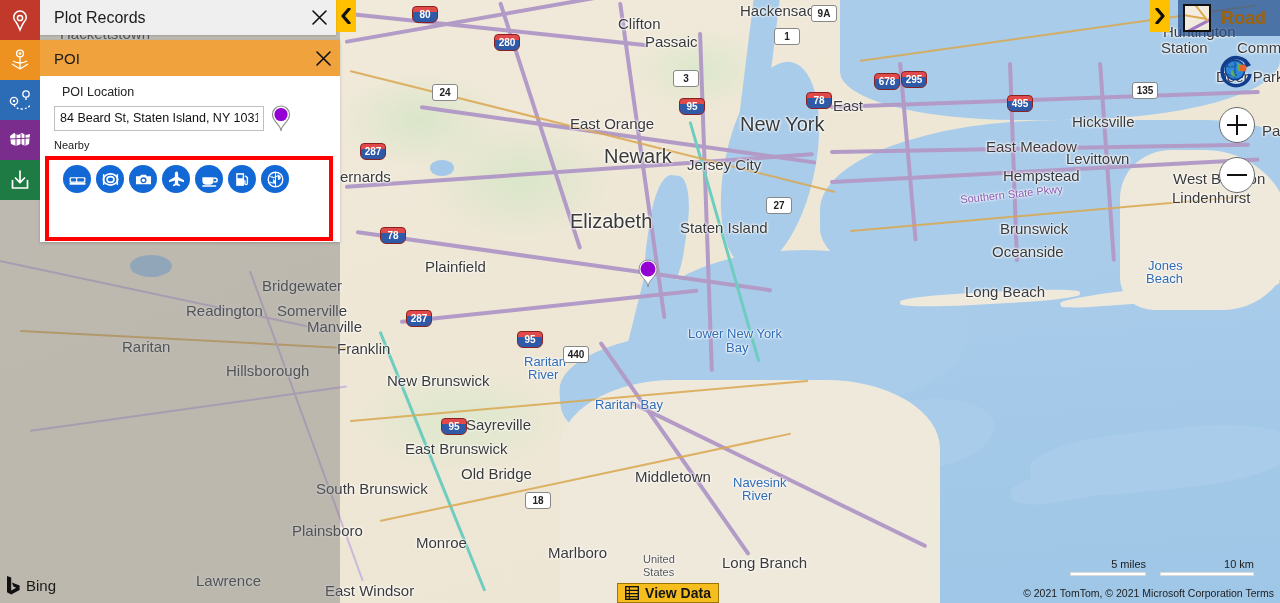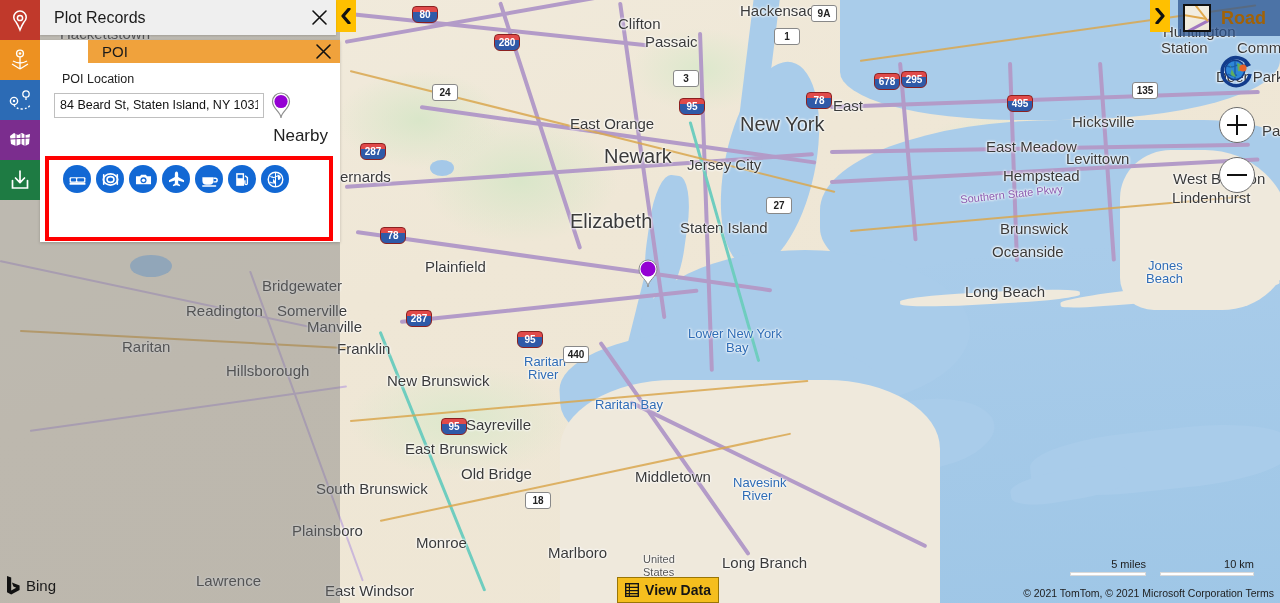--- a/index.html
+++ b/index.html
@@ -181,39 +181,39 @@
   .close-x svg { display:block; }
 
   #poi-panel {
     position: absolute; left: 40px; top: 40px;
     width: 300px; height: 202px;
     background: #ffffff;
     z-index: 32;
     box-shadow: 0 1px 3px rgba(0,0,0,.2);
   }
   #poi-header {
-    height: 23px; background: #F0A23C;
-    display: flex; align-items: center; margin-left: 48px;
+    height: 36px; background: #F0A23C;
+    display: flex; align-items: center;
   }
   #poi-header .ptitle {
     flex: 1; font-size: 15px; color: #1a1a1a; padding-left: 14px;
   }
   .poi-body { padding: 9px 12px 0 14px; }
   .field-label {
     font-size: 12.5px; color: #222; margin-bottom: 5px; margin-left: 8px;
   }
   .loc-row { display: flex; align-items: center; gap: 6px; }
   .loc-input {
     width: 210px; height: 25px;
     border: 1px solid #BFBFBF; background: #fff;
     font-size: 12.5px; color: #111; padding: 0 5px;
     font-family: "Liberation Sans", sans-serif;
   }
   .pin-small { width: 22px; height: 28px; }
-  .nearby-label { font-size: 17px; color: #222; margin: 7px 0 3px 0; text-align: right; }
+  .nearby-label { font-size: 11px; color: #222; margin: 7px 0 3px 0; }
 
   #nearby-box {
     position: absolute; left: 45px; top: 156px;
     width: 288px; height: 85px;
     border: 4px solid #FF0000;
     background: #fff;
     z-index: 34;
     padding: 3px 6px 0 8px;
   }
   .cat-row { display: flex; gap: 5px; margin: 2px 0 3px 6px; }
@@ -292,21 +292,21 @@
   
   #bing-logo {
     position: absolute; left: 6px; bottom: 8px;
     display: flex; align-items: center; gap: 5px;
     z-index: 36;
   }
   #bing-logo .bing-text { font-size: 15px; color: #1a1a1a; }
 
   #view-data {
     position: absolute; left: 617px; bottom: 0;
-    width: 102px; height: 26px;
+    width: 102px; height: 20px;
     background: #F5BE1E; border: 1px solid #9a7606;
     display: flex; align-items: center; justify-content: center; gap: 6px;
     z-index: 26; cursor: pointer;
   }
   #view-data .vd-label { font-size: 14px; font-weight: bold; color: #151515; }
 
   #scalebar {
     position: absolute; right: 26px; bottom: 27px;
     z-index: 24; display: flex; gap: 14px; align-items: flex-end;
   }

